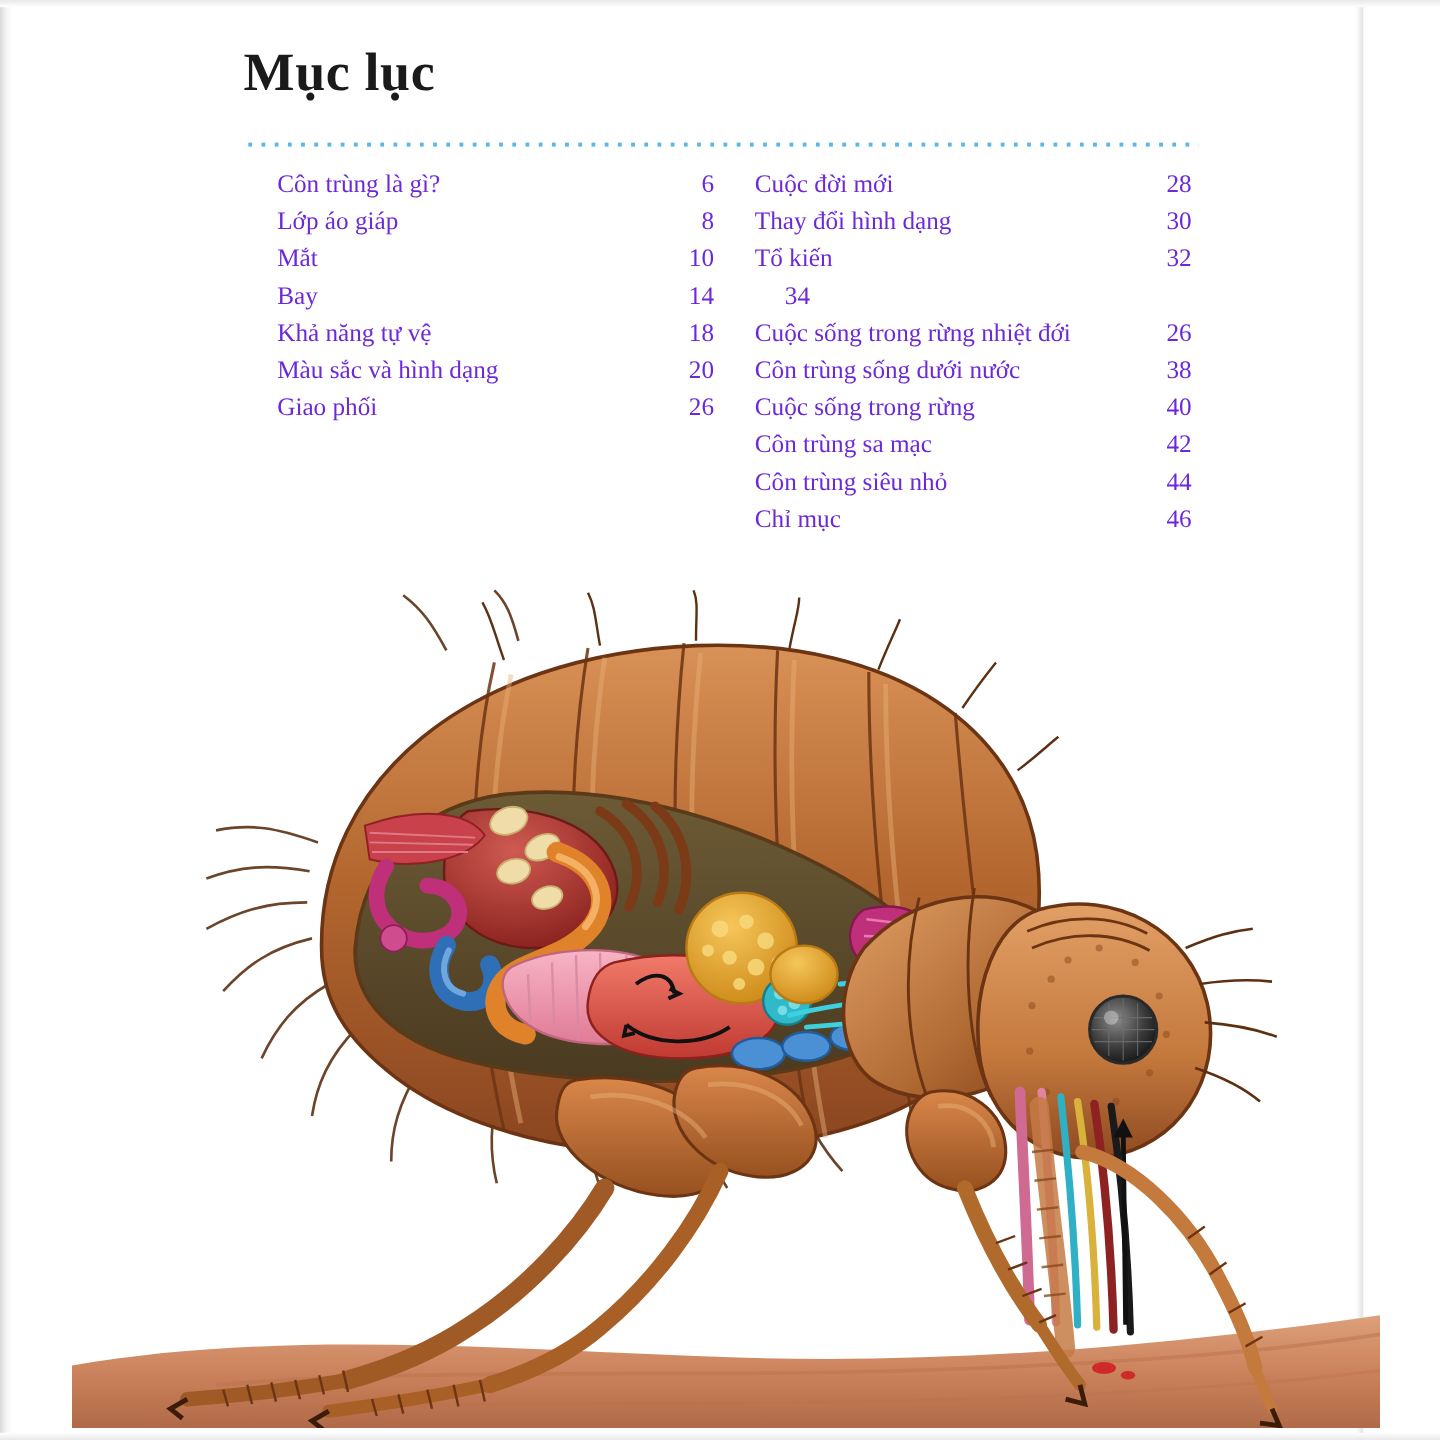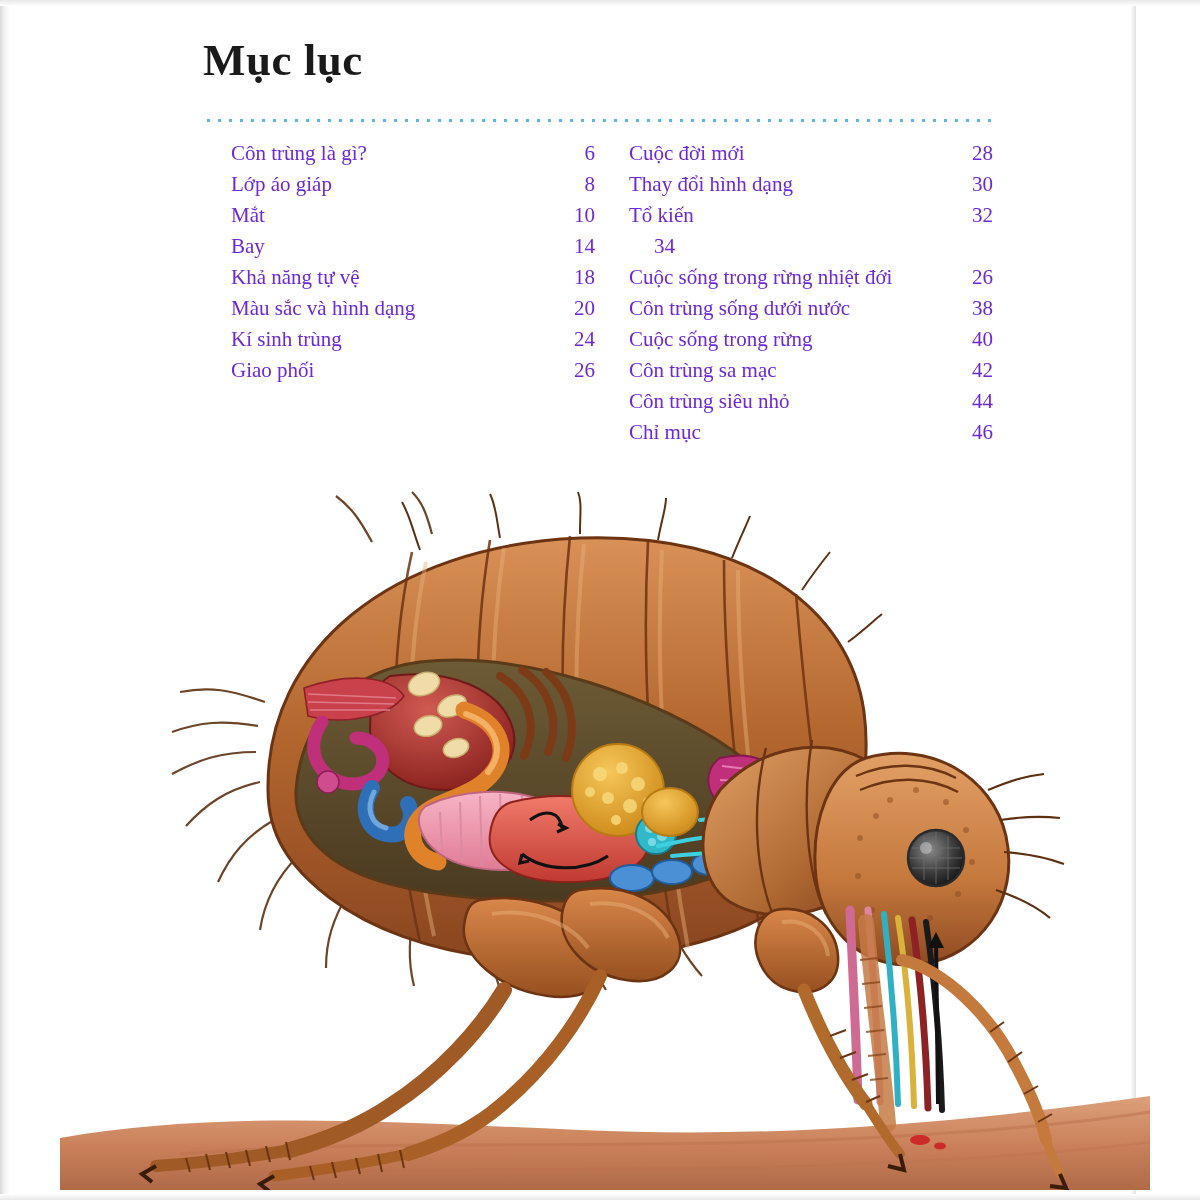--- a/index.html
+++ b/index.html
@@ -139,24 +139,20 @@
         <span class="toc-label">Bay</span>
         <span class="toc-page">14</span>
       </div>
       <div class="toc-row">
         <span class="toc-label">Khả năng tự vệ</span>
         <span class="toc-page">18</span>
       </div>
       <div class="toc-row">
         <span class="toc-label">Màu sắc và hình dạng</span>
         <span class="toc-page">20</span>
-      </div>
-      <div class="toc-row">
-        <span class="toc-label">Kí sinh trùng</span>
-        <span class="toc-page">24</span>
       </div>
       <div class="toc-row">
         <span class="toc-label">Giao phối</span>
         <span class="toc-page">26</span>
       </div>
     </div>
 
     <div class="toc-col col-right">
       <div class="toc-row">
         <span class="toc-label">Cuộc đời mới</span>

